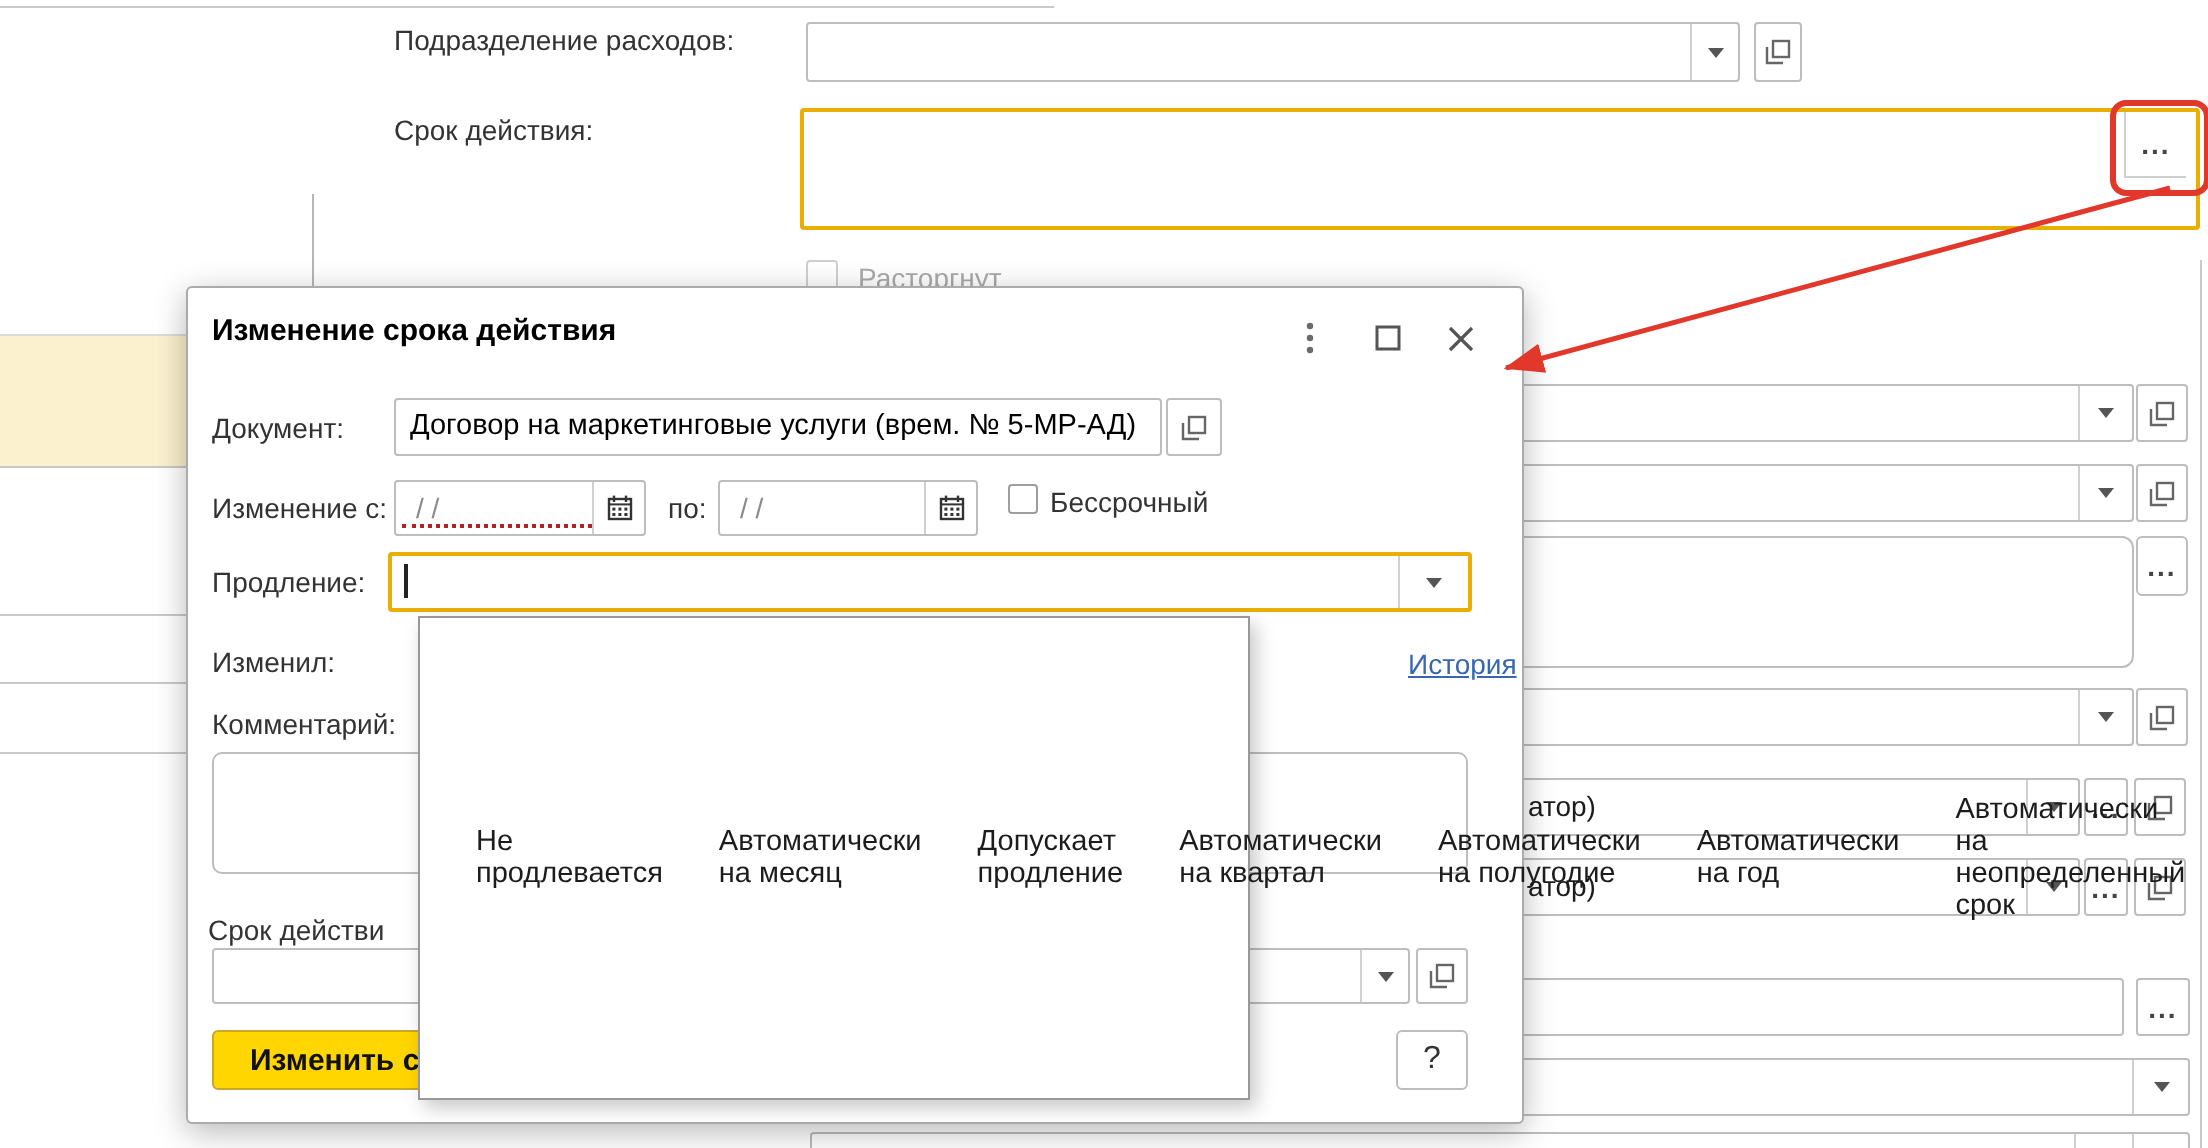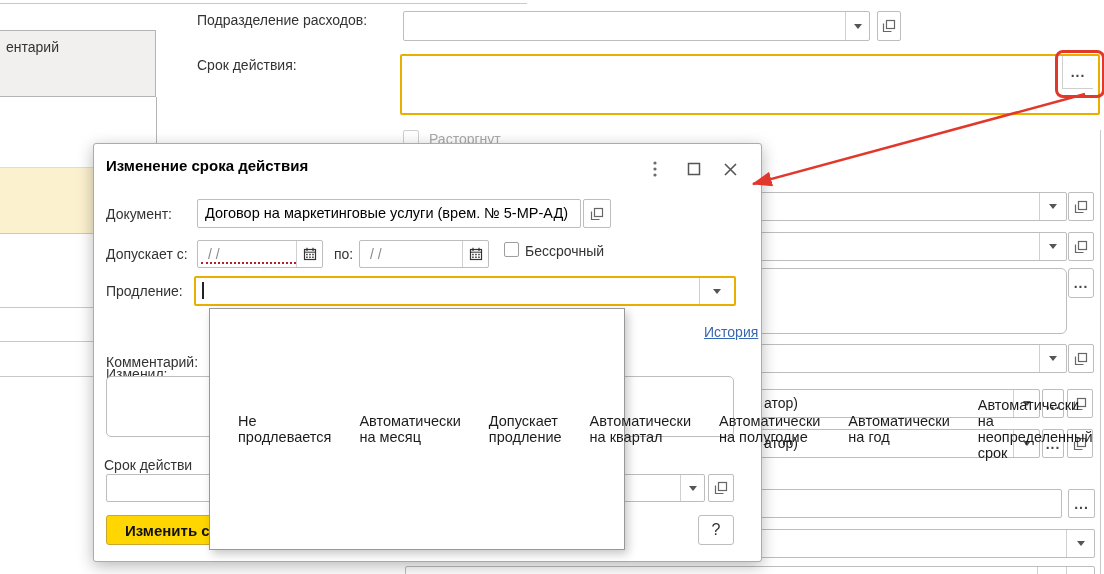--- a/index.html
+++ b/index.html
@@ -42,23 +42,20 @@
   .checkbox{background:#fff;border:1px solid #9e9e9e;border-radius:2px;box-sizing:border-box;}
   .checkbox.dim{border-color:#cfcfcf;}
 </style>
 </head>
 <body>
 
 <div id="screen">
 
   <div class="abs bg-line" style="left:0;top:3px;width:527px;"></div>
 
-  <div class="abs" style="left:0;top:30px;width:156px;height:67px;background:#f2efef;border:1px solid #b5b5b5;border-left:none;box-sizing:border-box;padding:8px 0 0 6px;">
-    <span class="lbl">ентарий</span>
-  </div>
   <div class="abs" style="left:0;top:97px;width:156px;height:46px;border-right:1px solid #b5b5b5;"></div>
 
   <span class="abs lbl" style="left:197px;top:12px;">Подразделение расходов:</span>
   <div class="abs field" style="left:403px;top:11px;width:467px;height:30px;">
     <div class="combo-arrow" style="width:23px;">
       <span class="tri"></span>
     </div>
   </div>
   <div class="abs btn" style="left:877px;top:11px;width:24px;height:30px;">
     <svg width="14" height="14" viewBox="0 0 14 14">
@@ -197,21 +194,21 @@
     <div class="rel field" style="left:103px;top:55px;width:384px;height:29px;">
       <span style="position:absolute;left:7px;top:5px;color:#000;font-size:14.5px;white-space:nowrap;overflow:hidden;max-width:370px;display:inline-block;">Договор на маркетинговые услуги (врем. № 5-МР-АД)</span>
     </div>
     <div class="rel btn" style="left:489px;top:55px;width:28px;height:29px;">
       <svg width="14" height="14" viewBox="0 0 14 14">
           <rect x="4.5" y="1.5" width="8" height="8" fill="none" stroke="#666" stroke-width="1.2"></rect>
           <path d="M9.5 12.5 H1.5 V4.5" fill="none" stroke="#666" stroke-width="1.2"></path>
         </svg>
     </div>
 
-    <span class="rel lbl" style="left:12px;top:102px;">Допускает с:</span>
+    <span class="rel lbl" style="left:12px;top:102px;">Изменение с:</span>
     <div class="rel field" style="left:103px;top:96px;width:126px;height:28px;">
       <span class="placeholder" style="position:absolute;left:10px;top:5px;">/  /</span>
       <span class="req-underline" style="width:95px;"></span>
       <div class="cal-btn">
         <svg width="14" height="14" viewBox="0 0 14 14">
           <rect x="1.5" y="2.5" width="11" height="10" fill="none" stroke="#333" stroke-width="1.2"></rect>
           <line x1="4" y1="0.8" x2="4" y2="4" stroke="#333" stroke-width="1.2"></line>
             <line x1="10" y1="0.8" x2="10" y2="4" stroke="#333" stroke-width="1.2"></line>
           <line x1="1.5" y1="5.2" x2="12.5" y2="5.2" stroke="#333" stroke-width="1"></line>
           <rect x="3.2" y="6.8" width="1.5" height="1.5" fill="#333"></rect>
@@ -245,21 +242,21 @@
     <span class="rel lbl" style="left:431px;top:99px;">Бессрочный</span>
 
     <span class="rel lbl" style="left:12px;top:139px;">Продление:</span>
     <div class="rel yellow-focus" style="left:100px;top:132px;width:542px;height:30px;background:#fff;border-radius:2px;box-sizing:border-box;">
       <span style="position:absolute;left:6px;top:4px;width:1.5px;height:17px;background:#222;"></span>
       <div class="combo-arrow" style="width:34px;">
         <span class="tri"></span>
       </div>
     </div>
 
-    <span class="rel lbl" style="left:12px;top:179px;margin-top:43px;">Изменил:</span>
+    <span class="rel lbl" style="left:12px;top:179px;">Изменил:</span>
     <span class="rel link" style="left:574px;top:180px;">История</span>
 
     <span class="rel lbl" style="left:12px;top:210px;">Комментарий:</span>
     <div class="rel field" style="left:12px;top:232px;width:628px;height:61px;border-radius:5px;"></div>
 
     <span class="rel lbl" style="left:10px;top:313px;max-width:106px;overflow:hidden;display:inline-block;">Срок действи</span>
     <div class="rel field" style="left:12px;top:330px;width:599px;height:28px;">
       <div class="combo-arrow" style="width:23px;right:0;">
         <span class="tri"></span>
       </div>

